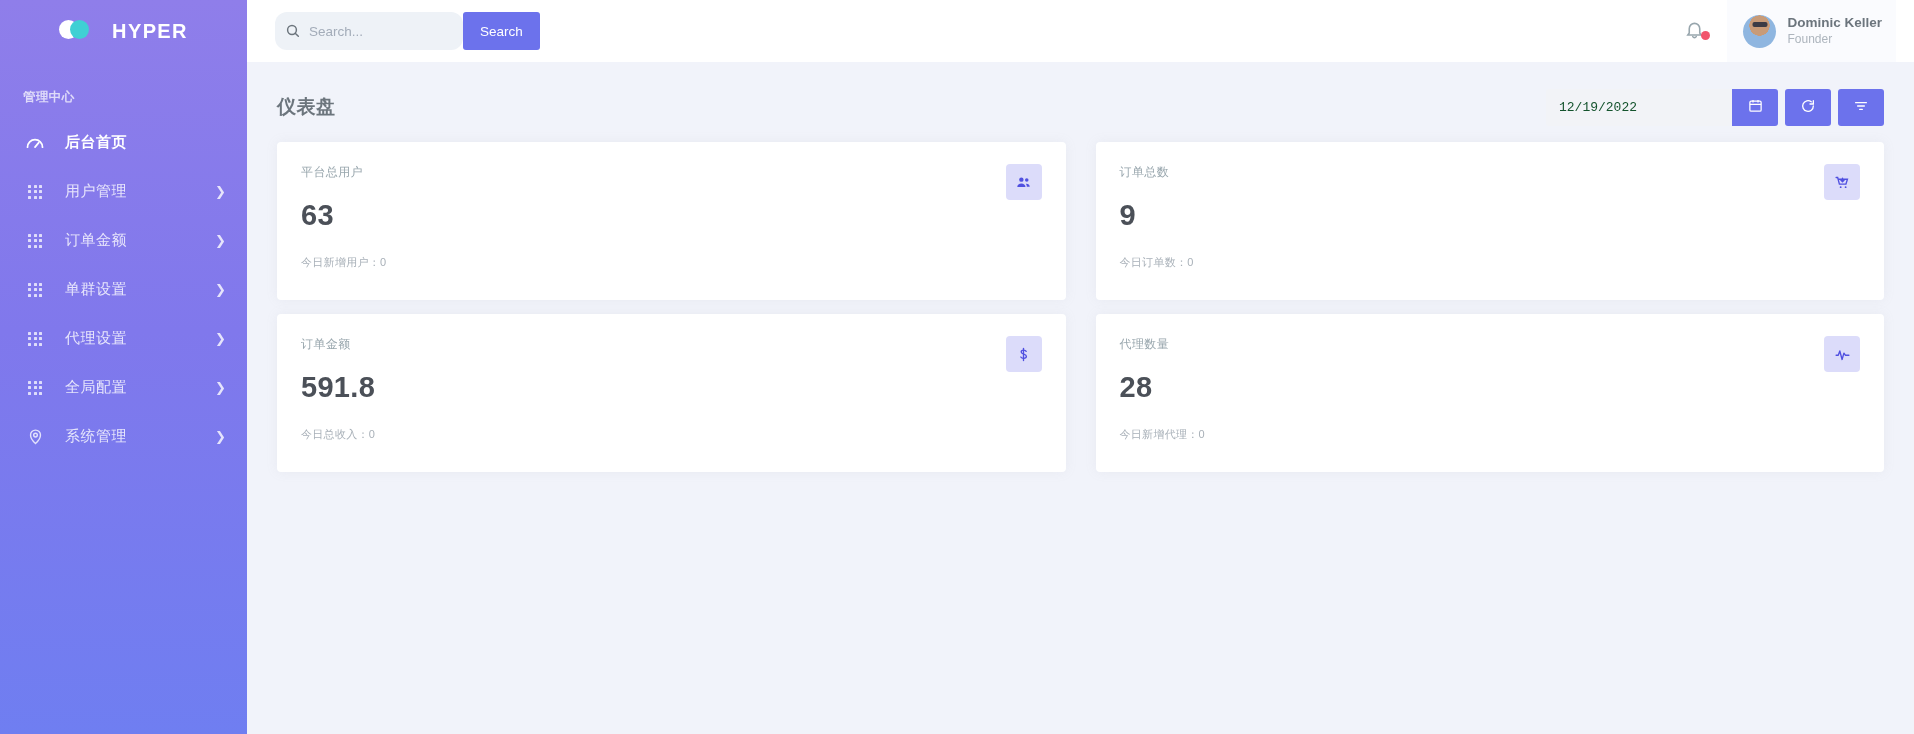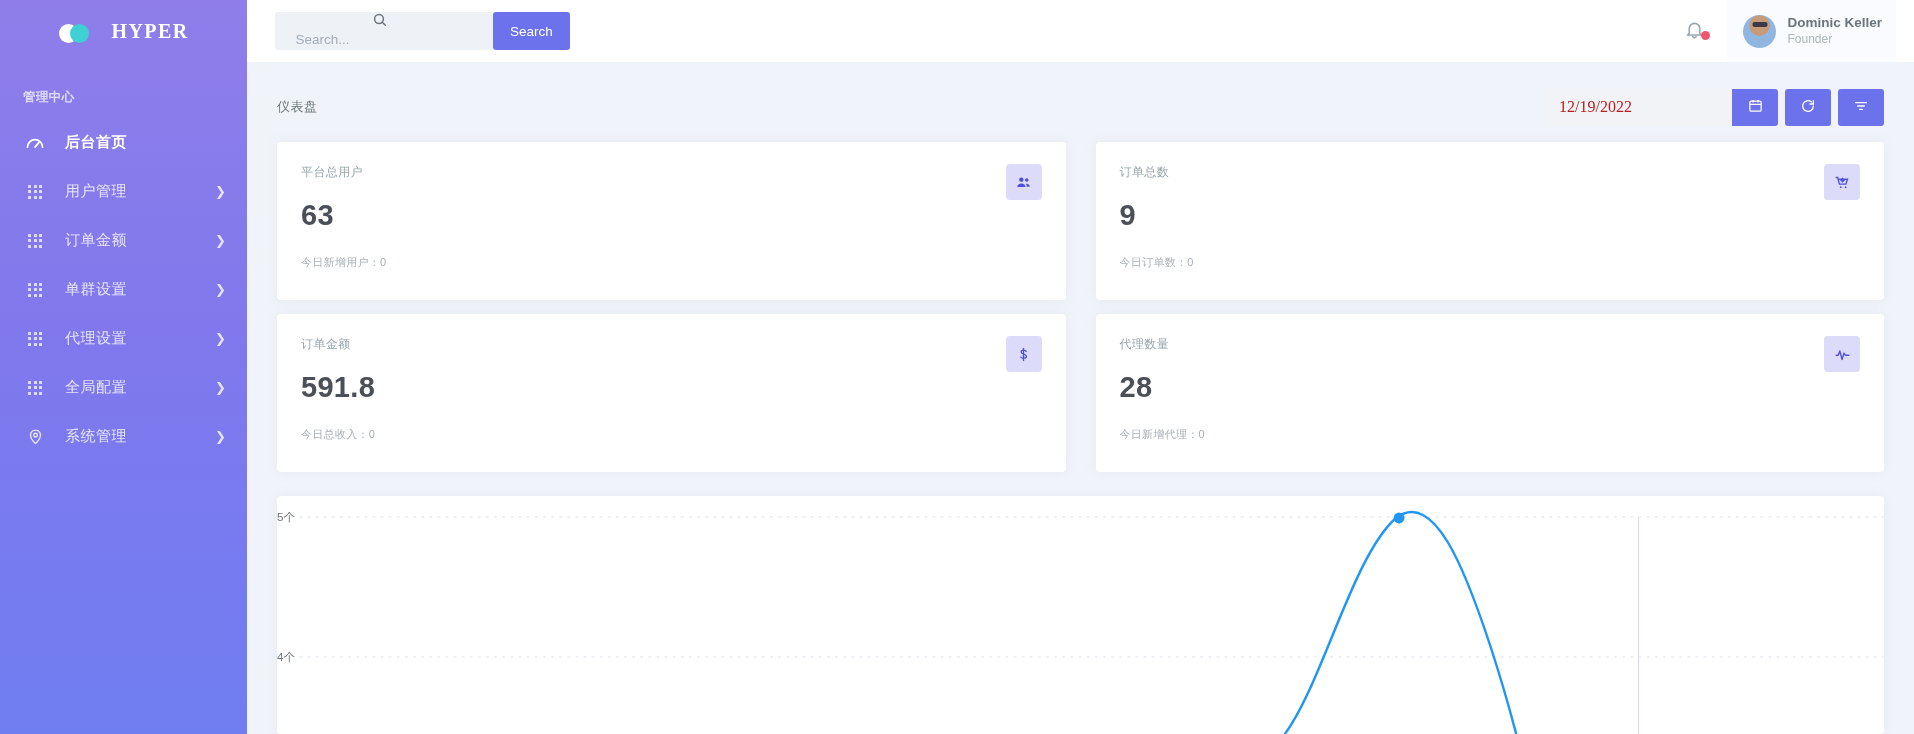--- a/index.html
+++ b/index.html
@@ -11,21 +11,21 @@
   }
   .app { display: flex; width: 1914px; height: 734px; }
 
   
   .sidebar {
     width: 247px; height: 734px; flex: 0 0 247px;
     background: linear-gradient(180deg, #8f7eea 0%, #8078ec 45%, #6f7ef1 100%);
     position: relative;
   }
   .logo-wrap { height: 62px; display: flex; align-items: center; justify-content: center; }
-  .logo { display: flex; align-items: flex-end; gap: 12px; font-family: Liberation Serif, serif; }
+  .logo { display: flex; align-items: flex-start; gap: 12px; }
   .logo-mark { position: relative; width: 34px; height: 19px; margin-right: 7px; }
   .logo-mark .c1 {
     position: absolute; left: 0; top: 0; width: 19px; height: 19px;
     border-radius: 50%; background: #ffffff;
   }
   .logo-mark .c2 {
     position: absolute; left: 11px; top: 0; width: 19px; height: 19px;
     border-radius: 50%; background: #3fd0d4;
   }
   .logo-text {
@@ -57,22 +57,22 @@
   
   .main { flex: 1 1 auto; height: 734px; display: flex; flex-direction: column; background: #f1f3fa; }
 
   
   .topbar {
     height: 62px; background: #fff; display: flex; align-items: center;
     padding: 0 18px 0 28px; flex: 0 0 62px;
   }
   .search-group { display: flex; align-items: center; height: 38px; }
   .search-box {
-    display: flex; align-items: center; width: 218px; height: 38px;
-    background: #eef2f7; border-radius: 3px; padding: 0 10px; flex-direction: column;
+    display: flex; align-items: center; width: 188px; height: 38px;
+    background: #eef2f7; border-radius: 12px; padding: 0 10px;
   }
   .search-box .sicon { width: 16px; height: 16px; margin-right: 8px; flex: 0 0 16px; }
   .search-box input {
     border: none; outline: none; background: transparent; flex: 1 1 auto;
     font-size: 13.5px; color: #6c757d; font-family: inherit;
   }
   .search-box input::placeholder { color: #a3acb9; }
   .search-btn {
     height: 38px; padding: 0 17px; background: #6c72ec; color: #fff;
     border: none; border-radius: 3px; font-size: 13.5px; font-family: inherit;
@@ -98,26 +98,26 @@
     transform: translateX(-50%); background: #3b3b45; border-radius: 2px;
   }
   .user-meta { line-height: 1.25; }
   .user-name { font-size: 13.5px; color: #6c757d; font-weight: 600; }
   .user-role { font-size: 12px; color: #adb5bd; }
 
   
   .page-head {
     display: flex; align-items: center; padding: 22px 30px 0 30px; height: 68px; flex: 0 0 68px;
   }
-  .page-title { font-size: 13px; color: #6c757d; font-weight: 400; letter-spacing: .5px; text-align: right; }
+  .page-title { font-size: 19px; color: #6c757d; font-weight: 700; letter-spacing: .5px; text-align: right; }
   .head-actions { margin-left: auto; display: flex; align-items: center; }
   .date-input {
     width: 186px; height: 37px; border: none; outline: none; background: #f2f3f7;
-    border-radius: 3px 0 0 3px; padding: 0 13px; font-size: 16px; color: #b91c1c;
-    font-family: Liberation Serif, serif;
+    border-radius: 3px 0 0 3px; padding: 0 13px; font-size: 13px; color: #14532d;
+    font-family: Liberation Mono, monospace;
   }
   .icon-btn {
     width: 46px; height: 37px; background: #6c72ec; border: none; border-radius: 3px;
     margin-left: 7px; display: flex; align-items: center; justify-content: center;
     cursor: pointer; color: #fff;
   }
   .icon-btn.adj { margin-left: 0; border-radius: 0 3px 3px 0; }
 
   
   .cards { padding: 12px 30px 0 30px; }
@@ -399,30 +399,15 @@
           <div class="stat-sub">今日新增代理：0</div>
           <div class="stat-icon">
             <svg width="17" height="17" viewBox="0 0 24 24" fill="none" stroke="currentColor" stroke-width="1.9" stroke-linecap="round" stroke-linejoin="round">
               <path d="M3 13h3l2.2-6 3.2 12L14 10l2 3h5"></path>
             </svg>
           </div>
         </div>
       </div>
     </section>
 
-    <section class="chart-card">
-      <svg class="chart-svg" viewBox="0 0 1584 240" preserveAspectRatio="none">
-
-        <line x1="22" y1="21" x2="1584" y2="21" stroke="#dfe3ec" stroke-width="1" stroke-dasharray="3 5"></line>
-        <line x1="22" y1="161" x2="1584" y2="161" stroke="#dfe3ec" stroke-width="1" stroke-dasharray="3 5"></line>
-        <line x1="1342" y1="21" x2="1342" y2="240" stroke="#d9dde7" stroke-width="1.2"></line>
-
-        <text class="ytick" x="0" y="25">5个</text>
-        <text class="ytick" x="0" y="165">4个</text>
-
-        <path d="M 992 240 C 1030 190 1060 60 1103 22 C 1140 -6 1170 70 1196 150 C 1212 200 1218 225 1222 240" fill="none" stroke="#2196f3" stroke-width="2.4" stroke-linecap="round"></path>
-
-        <circle cx="1106" cy="22" r="5.4" fill="#2196f3"></circle>
-      </svg>
-    </section>
 
   </div>
 </div>
 
 </body></html>

